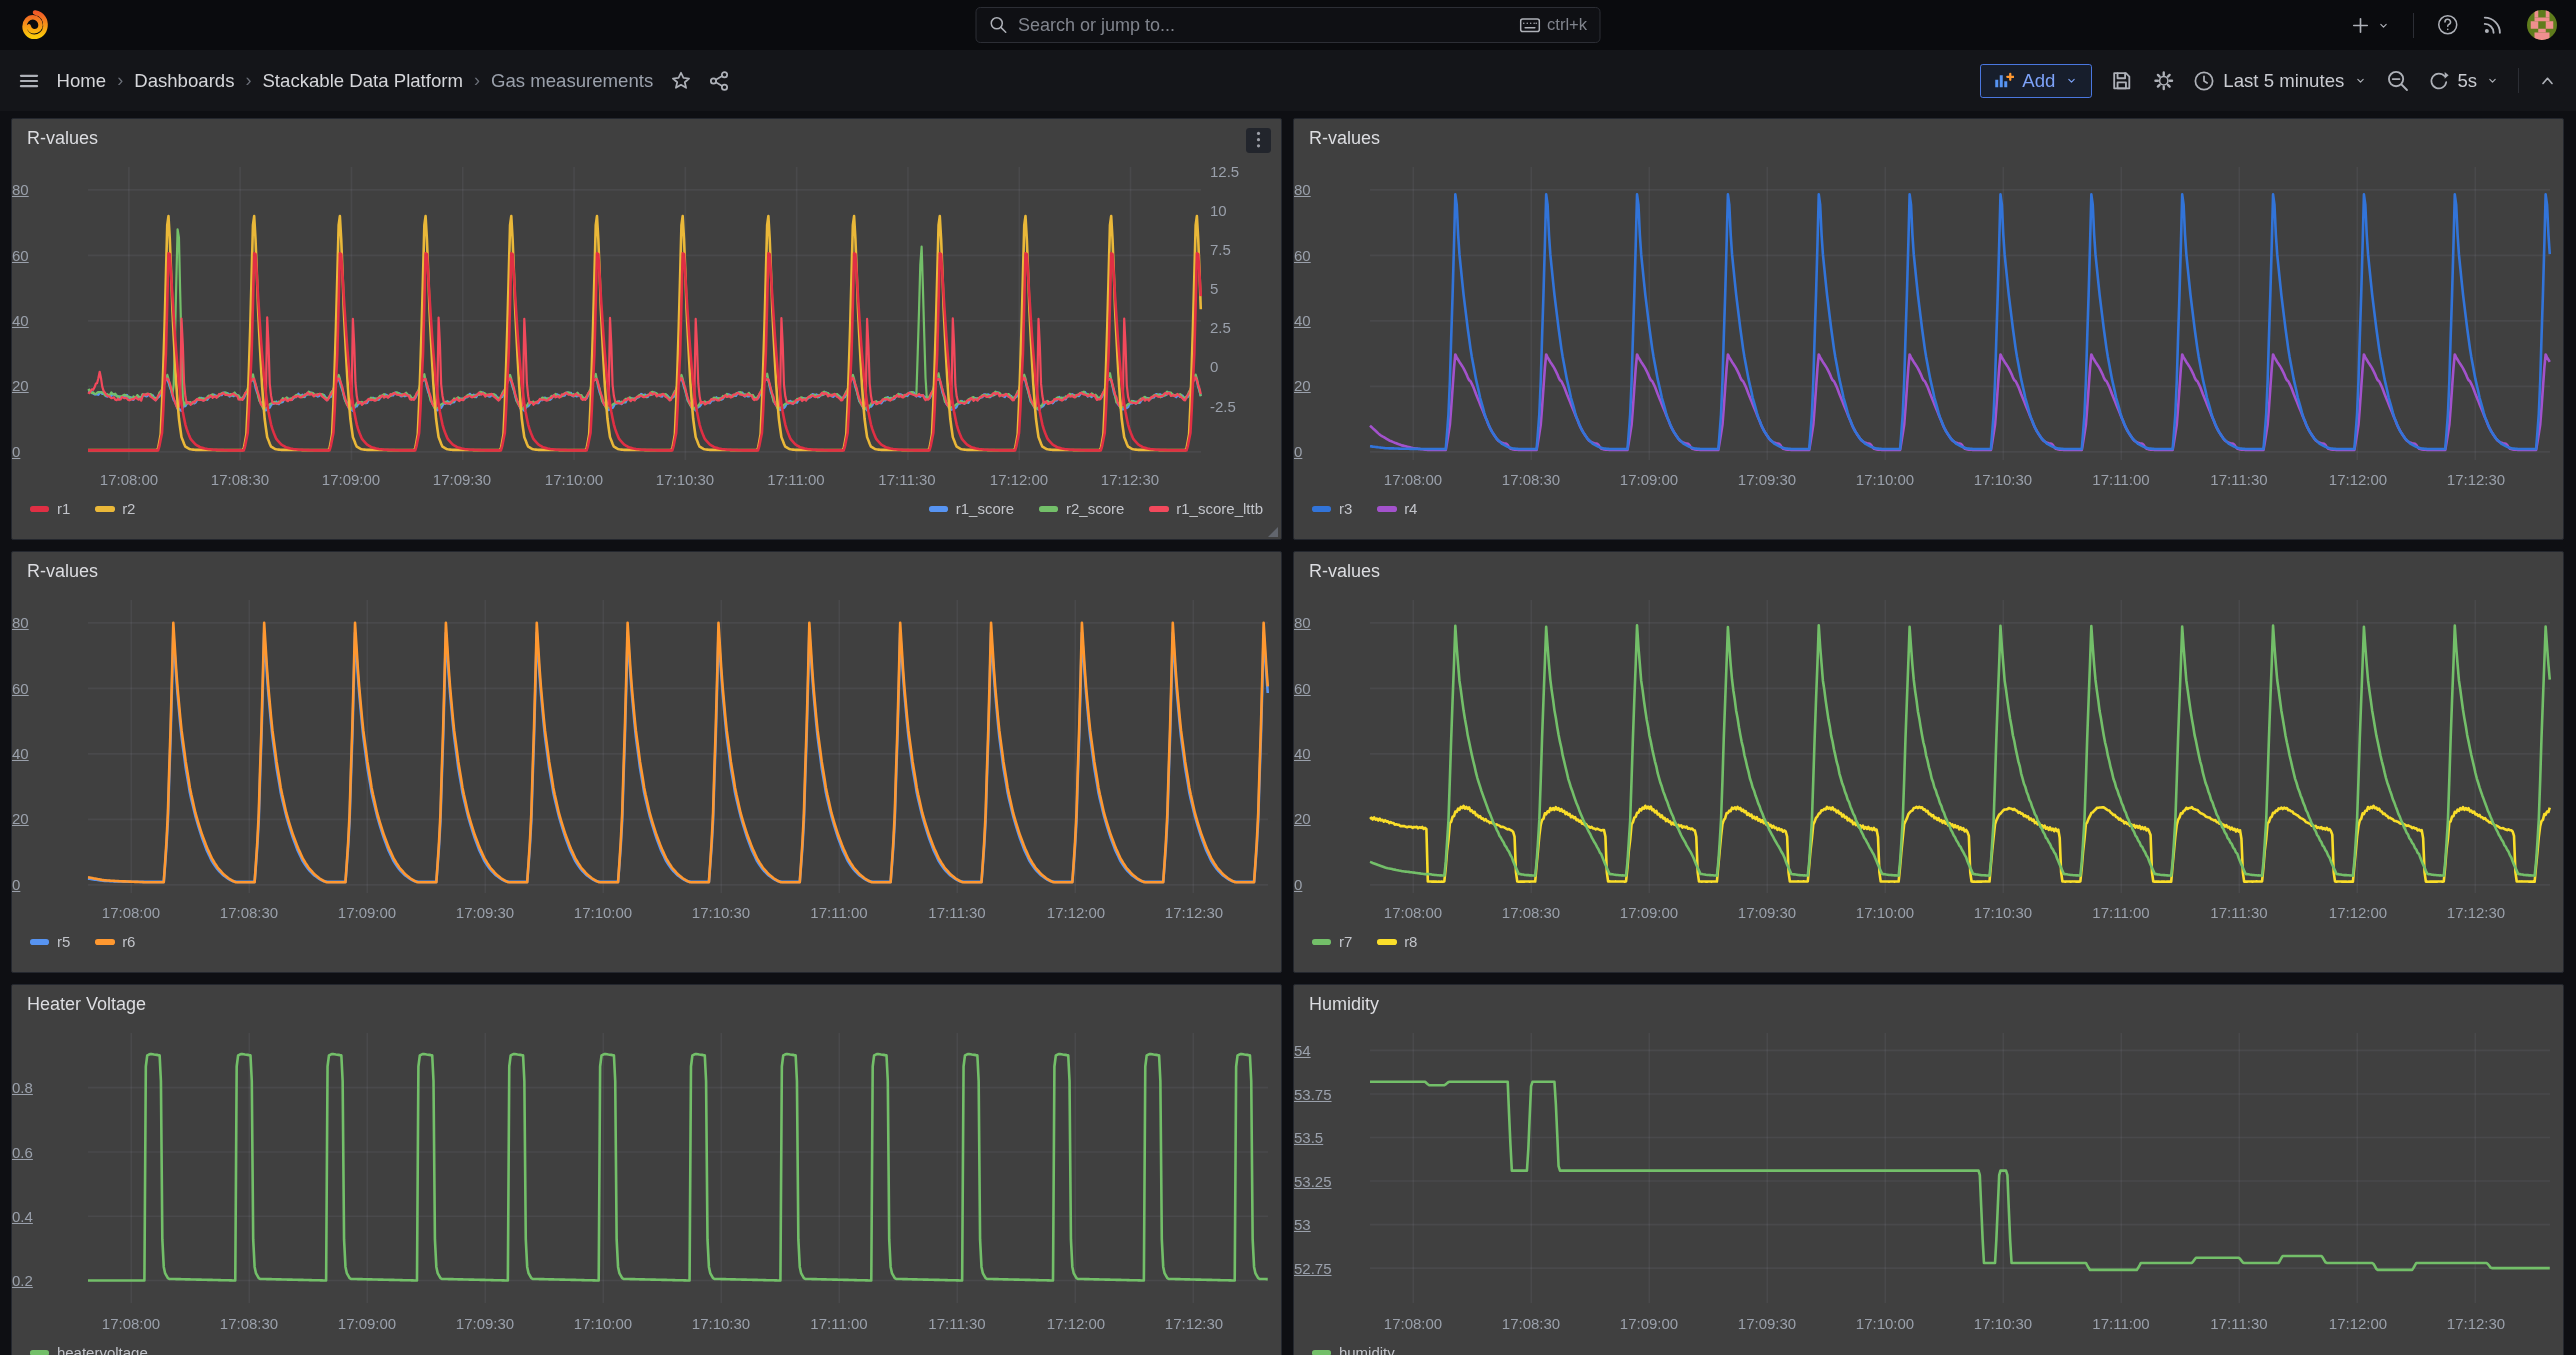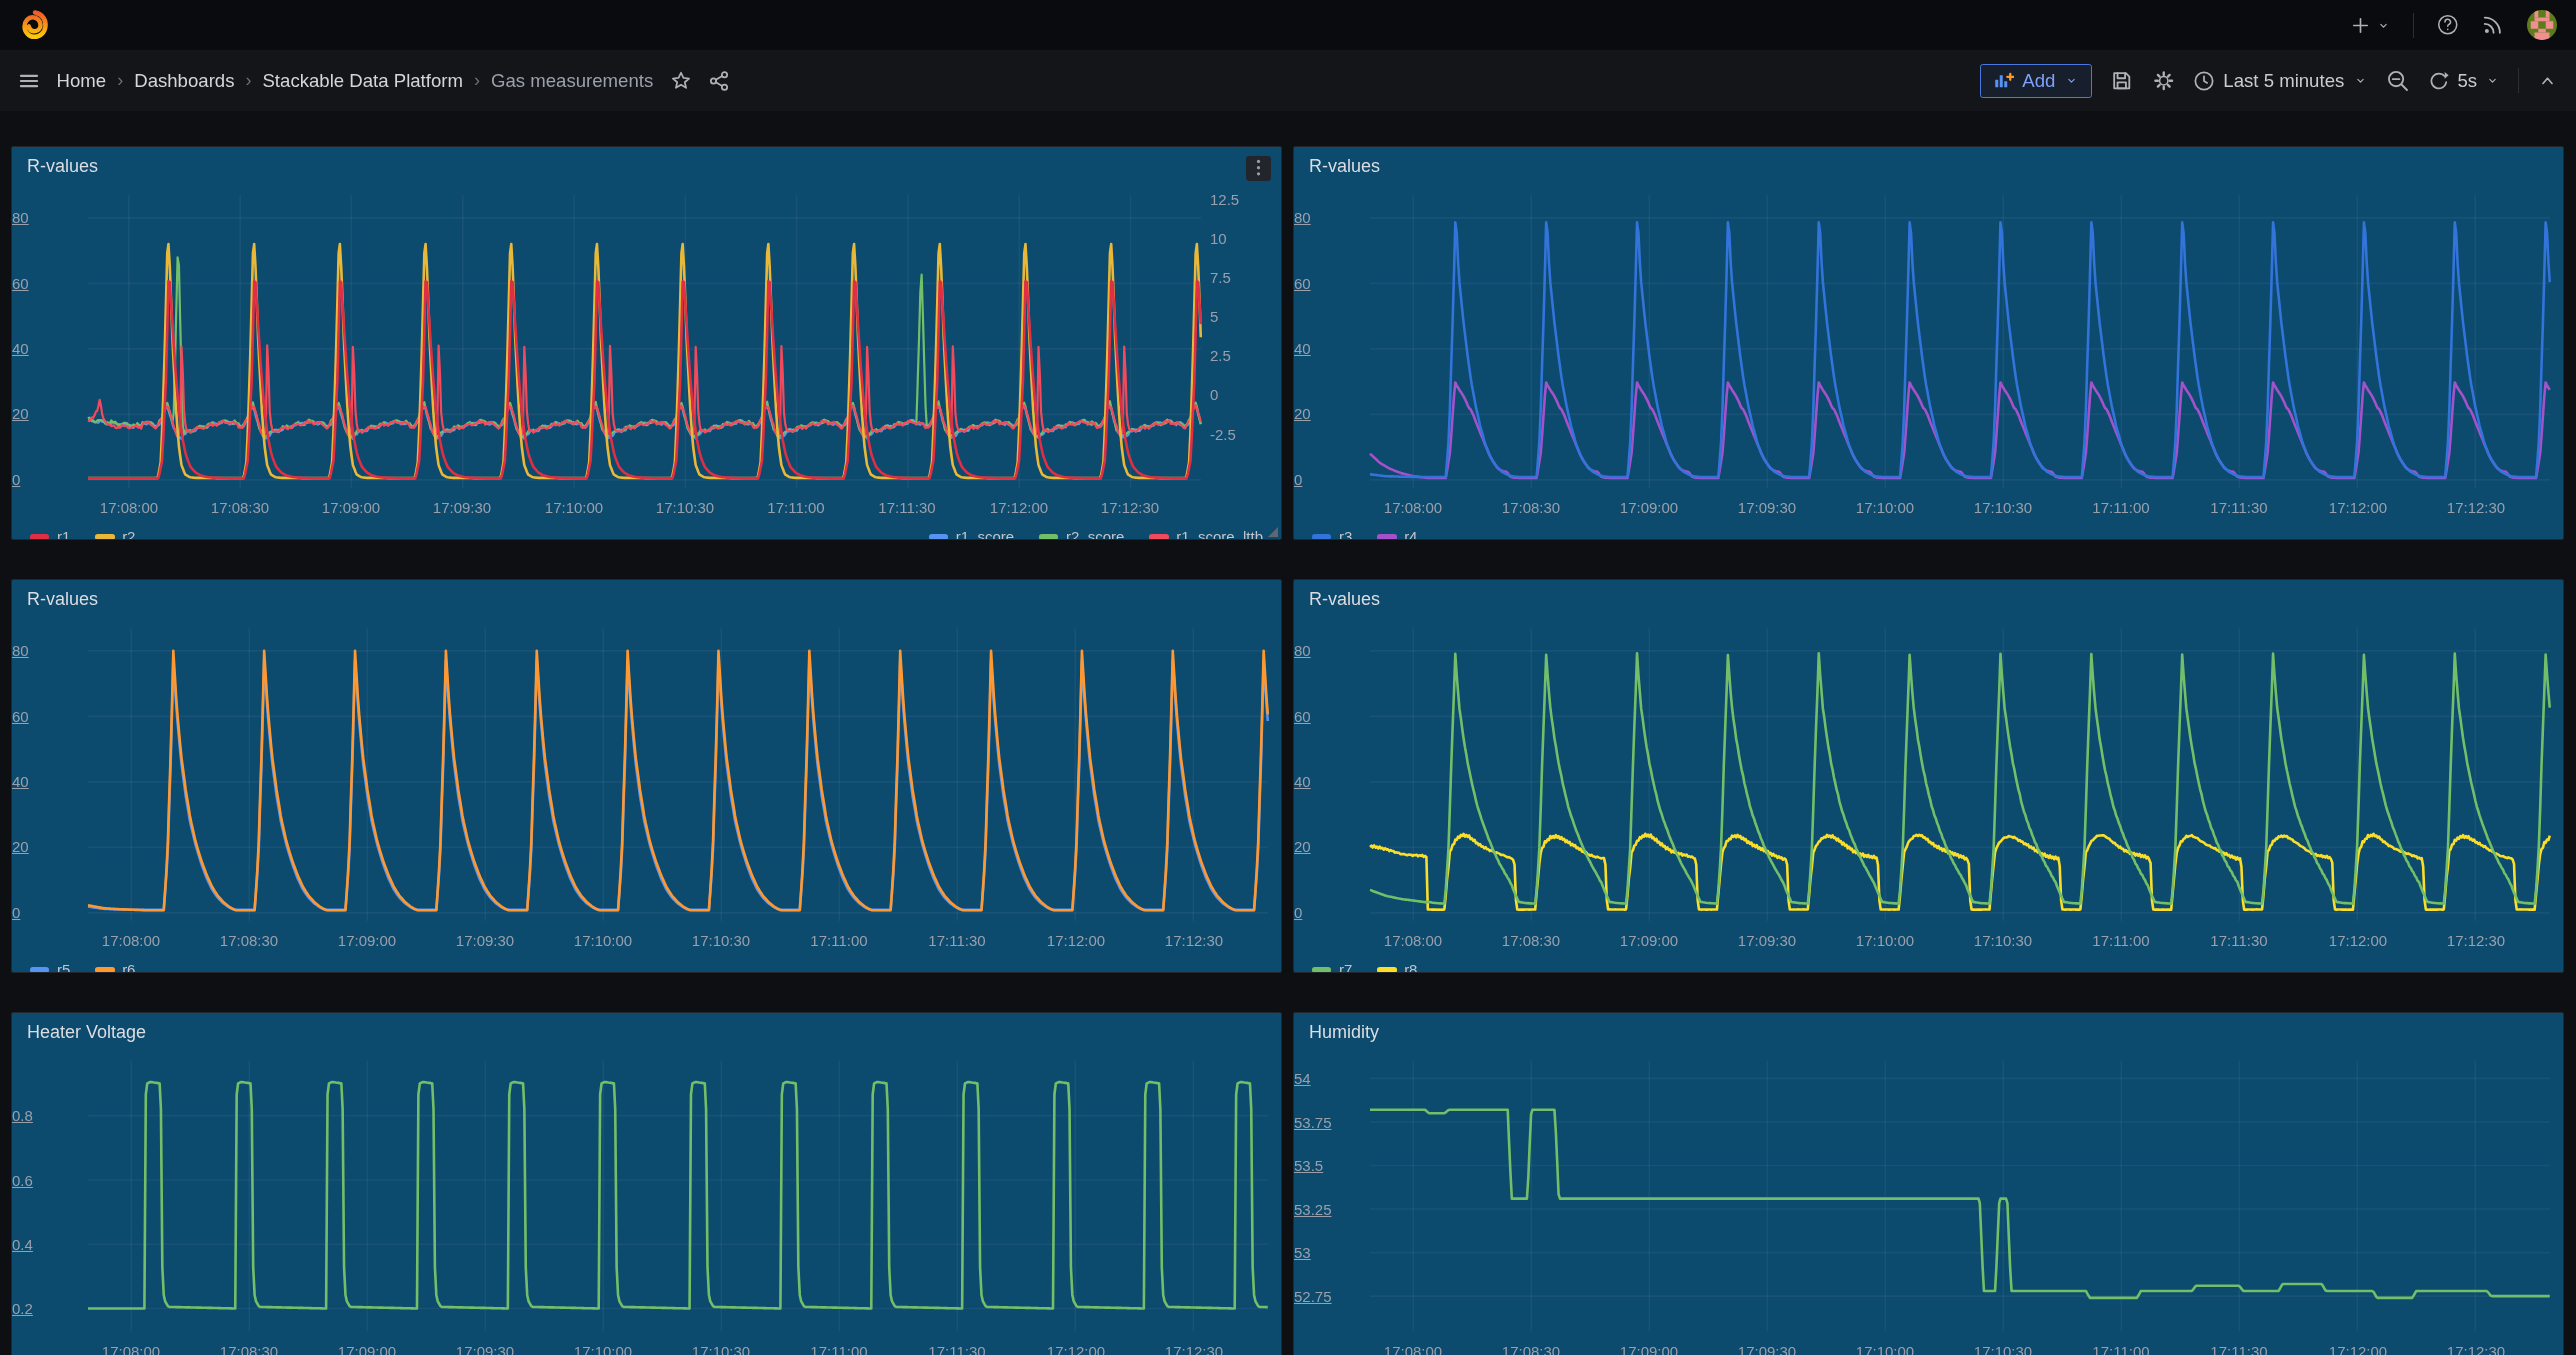--- a/index.html
+++ b/index.html
@@ -30,21 +30,21 @@
   .tb-right { margin-left:auto; display:flex; align-items:center; gap:18px; }
   .add-btn { display:flex; align-items:center; gap:8.3px; height:34px; padding:0 12.4px;
     border:0.7px solid #4a77e0; border-radius:2.8px; background:rgba(61,113,217,0.10);
     color:#7da2f8; font-size:18.6px; }
   .tb-item { display:flex; align-items:center; gap:8.3px; color:#c9cbd1; font-size:18.6px; white-space:nowrap; }
 
   
   .dash { position:absolute; top:110px; left:0; right:0; padding:8.3px 11px;
     display:grid; grid-template-columns:1271px 1271px; grid-template-rows:422px 422px 400px;
     gap:11px; }
-  .panel { position:relative; background:#0c4a6e; border:0.7px solid #24272e; border-radius:2.1px; overflow:hidden;margin-top:28px; }
+  .panel { position:relative; background:#404040; border:0.7px solid #24272e; border-radius:2.1px; overflow:hidden; }
   .p-title { position:absolute; top:9px; left:15px; font-size:18px; font-weight:500; color:#dcdde1; }
   .kebab { position:absolute; top:8.3px; right:9.7px; width:25px; height:25px; border-radius:3.4px;
     background:#22252c; display:flex; align-items:center; justify-content:center; }
   .plot { position:absolute; }
   .plot svg { width:100%; height:100%; display:block; overflow:visible; }
   .ytick { position:absolute; font-size:15px; color:#9aa0ab; text-align:left;text-decoration:underline; }
   .ytickR { position:absolute; font-size:15px; color:#9aa0ab; text-align:left; }
   .xtick { position:absolute; font-size:15px; color:#9aa0ab; transform:translateX(-50%); white-space:nowrap; }
   .legend { position:absolute; left:18px; right:18px; display:flex; align-items:center; font-size:15px; color:#c2c4ca; }
   .lg-group { display:flex; align-items:center; gap:25px; }
@@ -60,20 +60,39 @@
   <svg class="logo" viewBox="0 0 46 46">
     <defs>
         <linearGradient id="lg" x1="0" y1="0" x2="0" y2="1">
       <stop offset="0" stop-color="#f05a28"></stop>
           <stop offset="1" stop-color="#fbca0a"></stop>
         </linearGradient>
       </defs>
     <path d="M23 5 C34 7 39 16 38 25 C37 34 30 40 22 40 C14 40 8 33 8 25 C8 18 13 12 20 12 C26 12 31 17 31 23 C31 28 27 32 22 32 C18 32 15 29 14 25" stroke="url(#lg)" stroke-width="6.5" fill="none" stroke-linecap="round"></path>
   </svg>
 
+  <div class="searchbox">
+    <svg width="19.3" height="19.3" viewBox="0 0 28 28" class="icon">
+      <circle cx="12" cy="12" r="8"></circle>
+        <line x1="18" y1="18" x2="25" y2="25"></line>
+    </svg>
+    <span class="ph">Search or jump to...</span>
+    <span class="shortcut">
+      <svg width="21" height="16.6" viewBox="0 0 30 24" class="icon">
+        <rect x="1.5" y="3" width="27" height="18" rx="3"></rect>
+        <line x1="6" y1="9" x2="6" y2="9.2"></line>
+          <line x1="11" y1="9" x2="11" y2="9.2"></line>
+          <line x1="16" y1="9" x2="16" y2="9.2"></line>
+          <line x1="21" y1="9" x2="21" y2="9.2"></line>
+          <line x1="24" y1="9" x2="24" y2="9.2"></line>
+        <line x1="8" y1="15.5" x2="22" y2="15.5"></line>
+      </svg>
+      <span>ctrl+k</span>
+    </span>
+  </div>
 
   <div class="nav-right">
     <span style="display:flex;align-items:center;gap:5.5px">
       <svg width="21" height="21" viewBox="0 0 28 28" class="icon">
           <line x1="14" y1="5" x2="14" y2="23"></line>
           <line x1="5" y1="14" x2="23" y2="14"></line>
         </svg>
       <svg width="15" height="15" viewBox="0 0 28 28" class="icon">
           <polyline points="9,12 14,17 19,12"></polyline>
         </svg>

